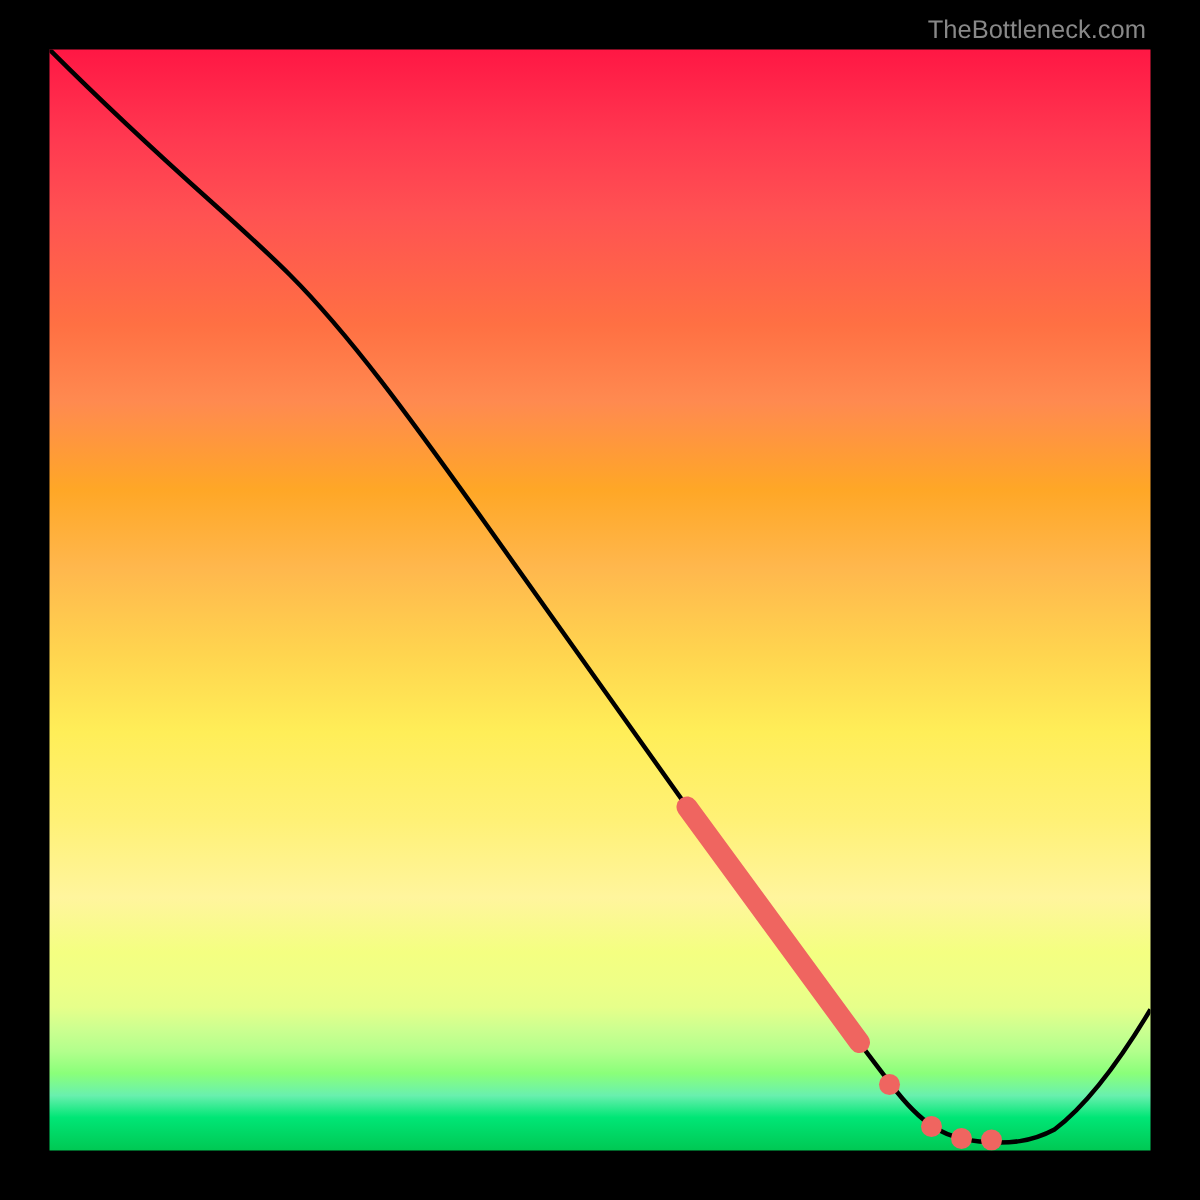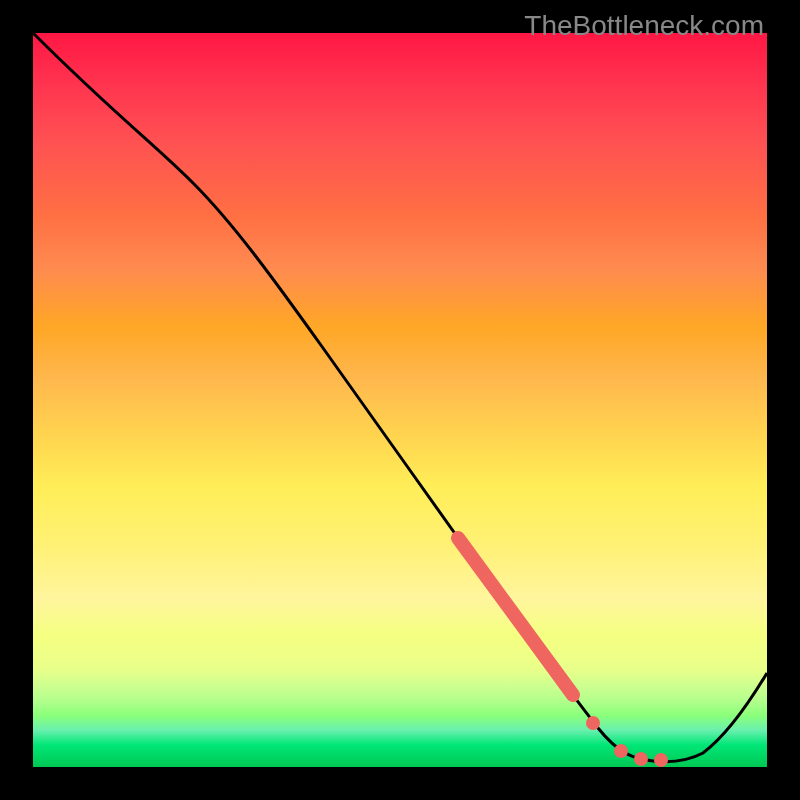--- a/index.html
+++ b/index.html
@@ -37,21 +37,21 @@
         #69f0ae 95%,
         #00e676 97%,
         #00c853 100%
       );
     }
     .watermark {
       position: absolute;
       top: 10px;
       right: 36px;
       color: #888;
-      font-size: 28px;
+      font-size: 17px;
       font-weight: normal;
       z-index: 10;
     }
     svg.curve {
       position: absolute;
       top: 0;
       left: 0;
       width: 100%;
       height: 100%;
     }

